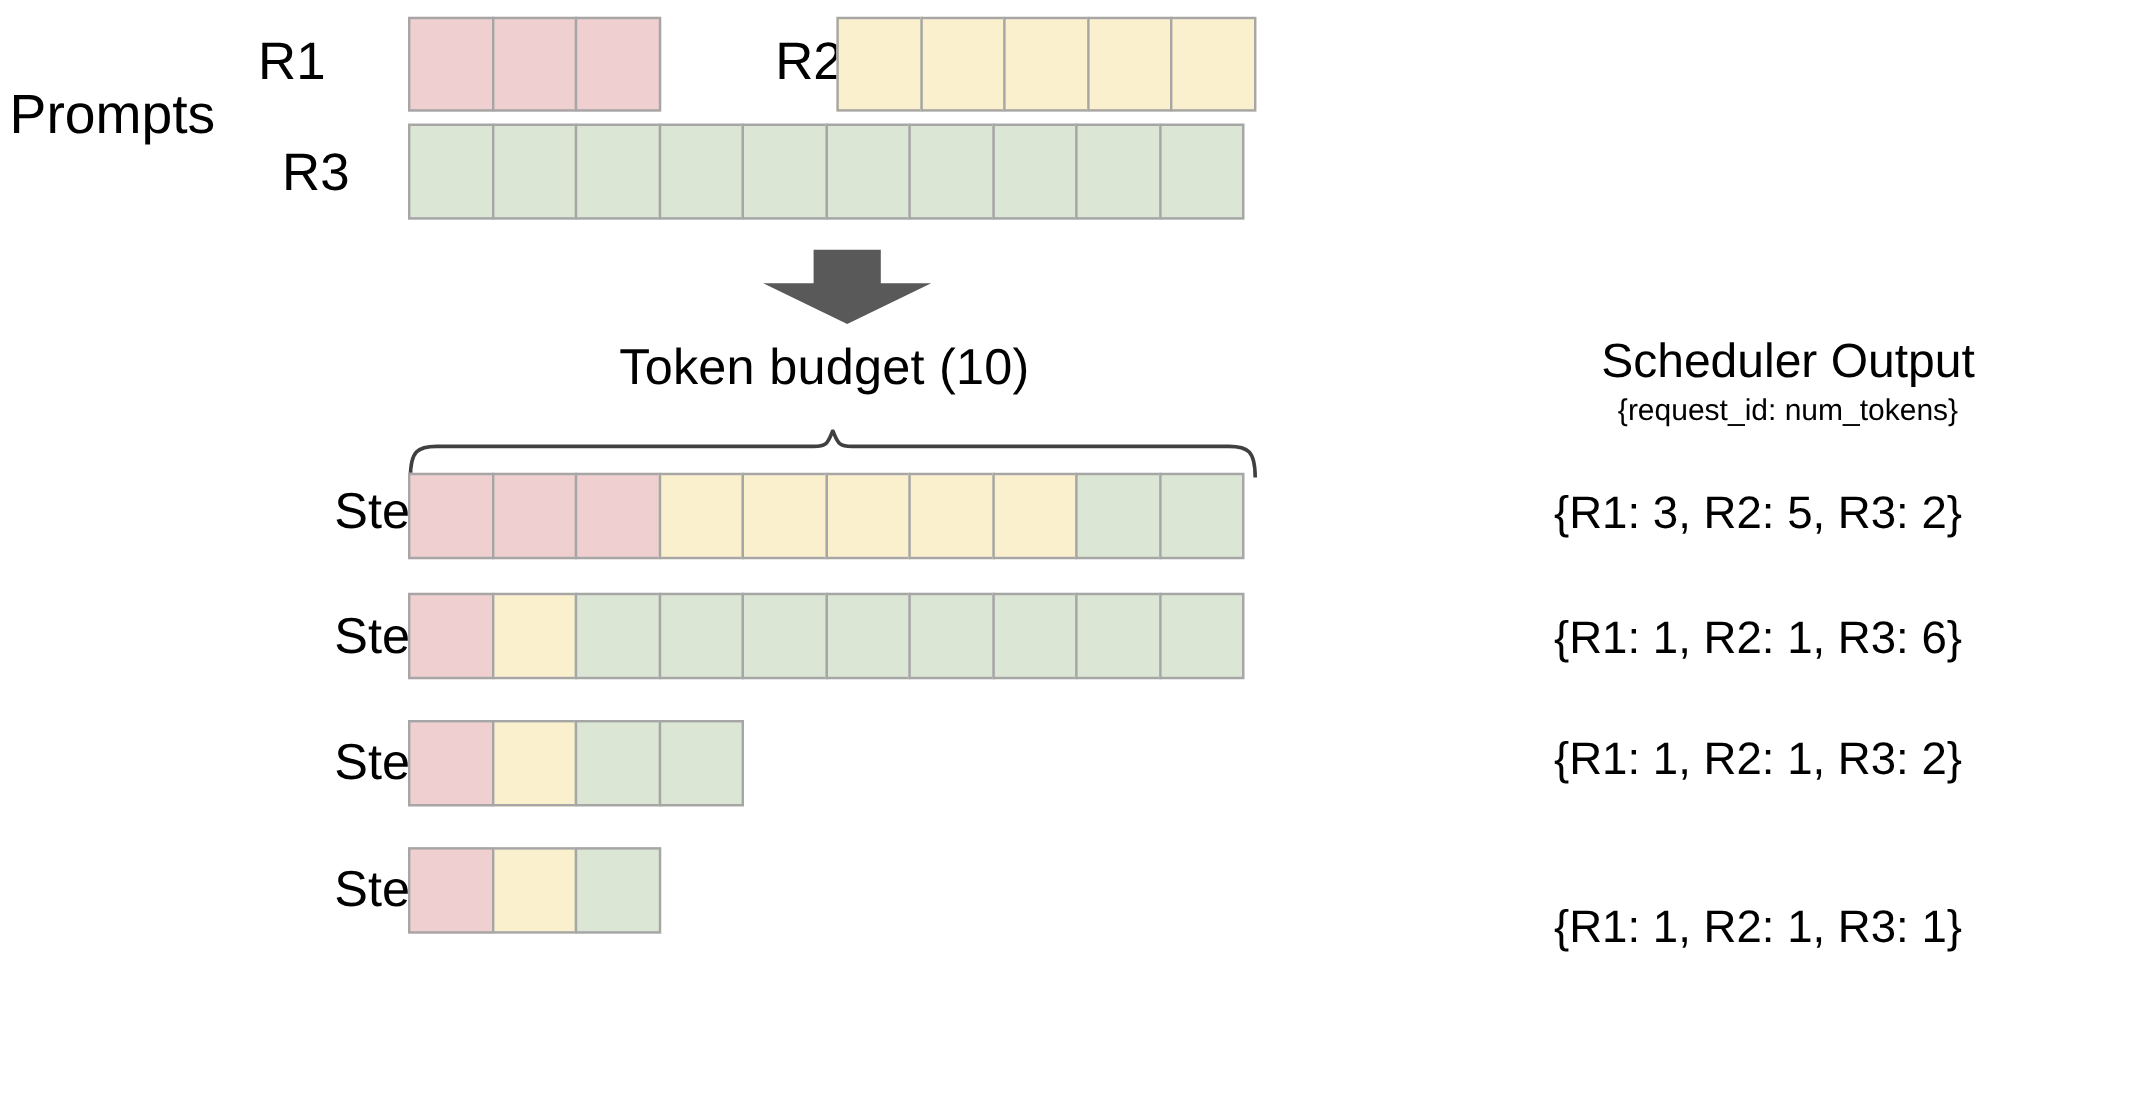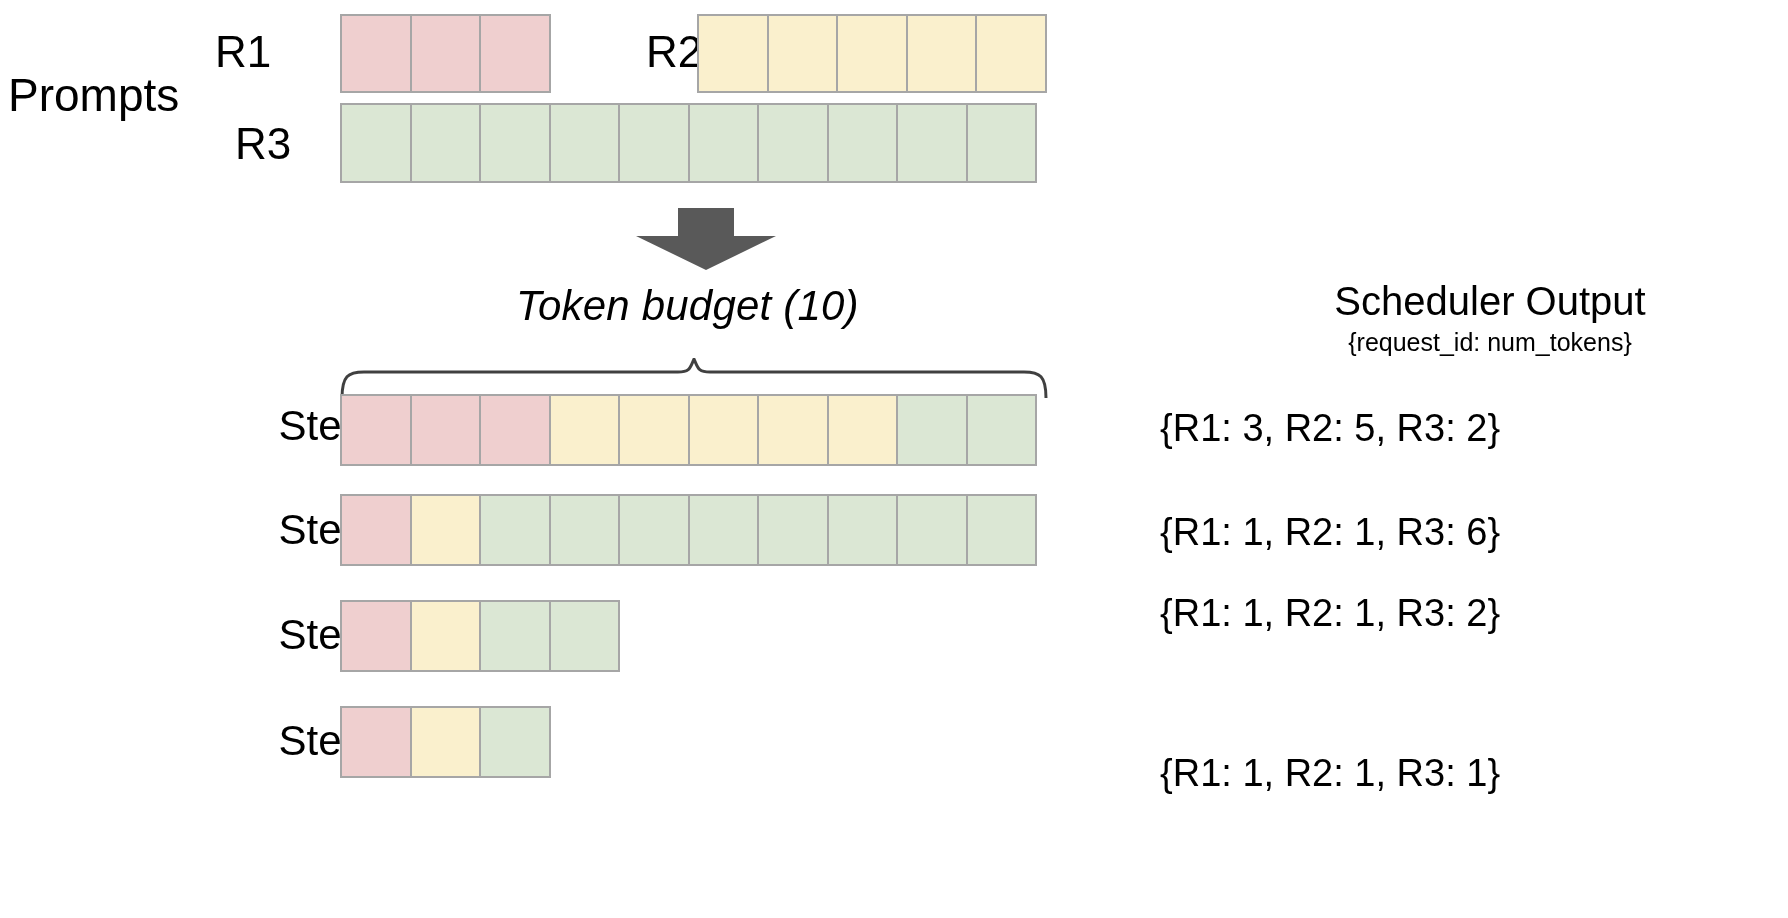--- a/index.html
+++ b/index.html
@@ -63,41 +63,41 @@
     font-size: 42px;
     text-align: right;
     width: 240px;
   }
 
   .label-tokenbudget {
     left: 516px;
     top: 285px;
     font-size: 42px;
     letter-spacing: 0.2px;
-    font-style: italic;
   }
 
   .label-sched-title {
     left: 1190px;
     top: 281px;
     width: 600px;
     text-align: center;
     font-size: 40px;
   }
   .label-sched-sub {
     left: 1190px;
     top: 330px;
     width: 600px;
     text-align: center;
     font-size: 25px;
   }
   .sched-line {
     position: absolute;
     left: 1160px;
     width: 610px;
+    text-align: center;
     font-size: 38px;
     white-space: nowrap;
   }
 
   
   .down-arrow {
     position: absolute;
     left: 636px;
     top: 208px;
     width: 140px;
@@ -200,21 +200,21 @@
     </div>
   <div class="sched-line" style="top:511px;">{R1: 1, R2: 1, R3: 6}</div>
 
   <div class="label label-step" style="left:160px; top:614px;">Step 2</div>
   <div class="token-row" id="step-row-2" style="left:340px; top:600px; height:72px;">
       <div class="cell pink" style="width: 71.5px;"></div>
       <div class="cell yellow" style="width: 71.5px;"></div>
       <div class="cell green" style="width: 71.5px;"></div>
       <div class="cell green" style="width: 71.5px;"></div>
     </div>
-  <div class="sched-line" style="top:592px;">{R1: 1, R2: 1, R3: 2}</div>
+  <div class="sched-line" style="top:612px;">{R1: 1, R2: 1, R3: 2}</div>
 
   <div class="label label-step" style="left:160px; top:720px;">Step 3</div>
   <div class="token-row" id="step-row-3" style="left:340px; top:706px; height:72px;">
       <div class="cell pink" style="width: 71.5px;"></div>
       <div class="cell yellow" style="width: 71.5px;"></div>
       <div class="cell green" style="width: 71.5px;"></div>
     </div>
   <div class="sched-line" style="top:752px;">{R1: 1, R2: 1, R3: 1}</div>
 
 </div>

